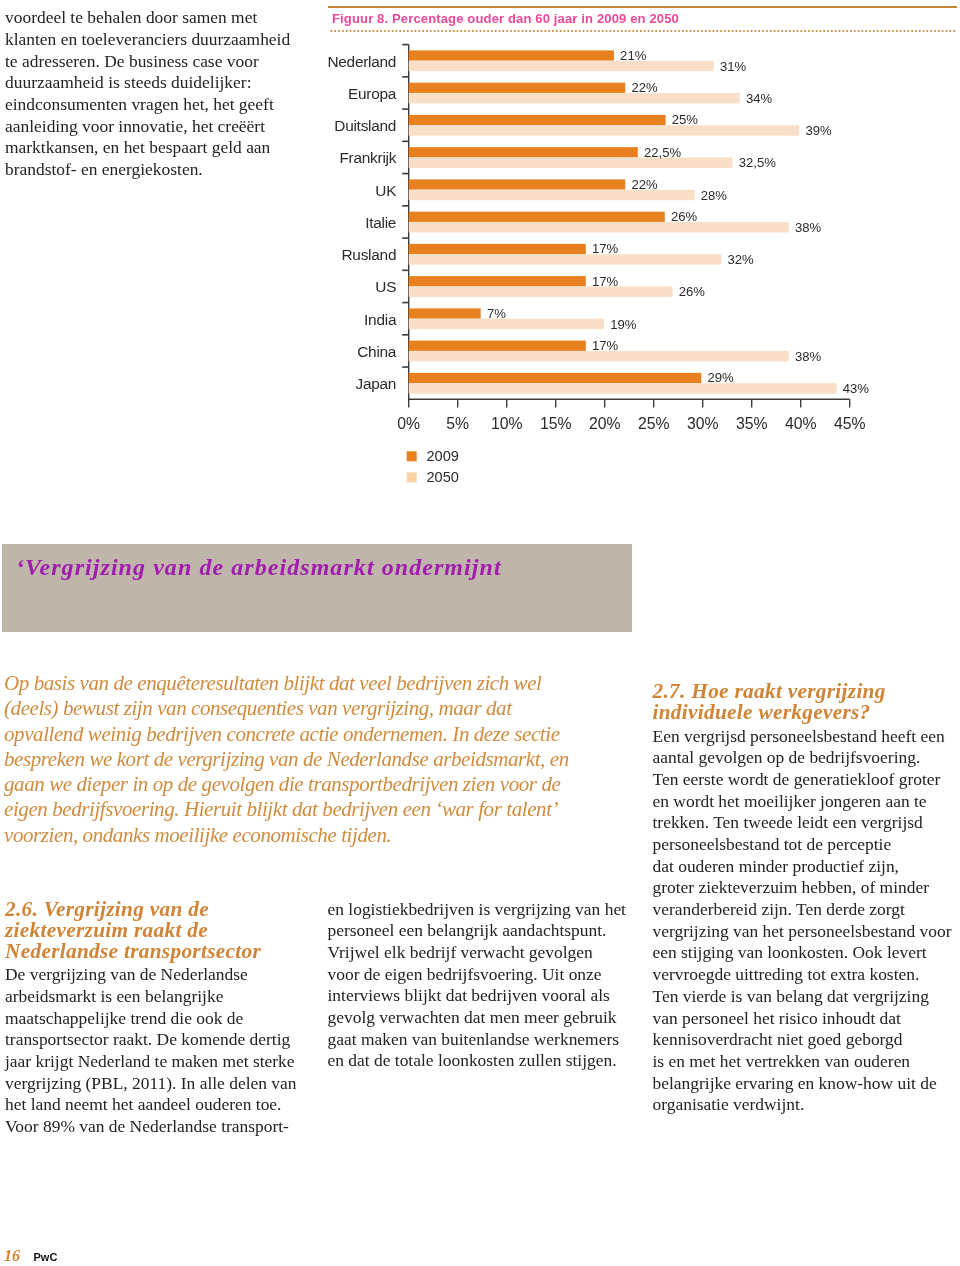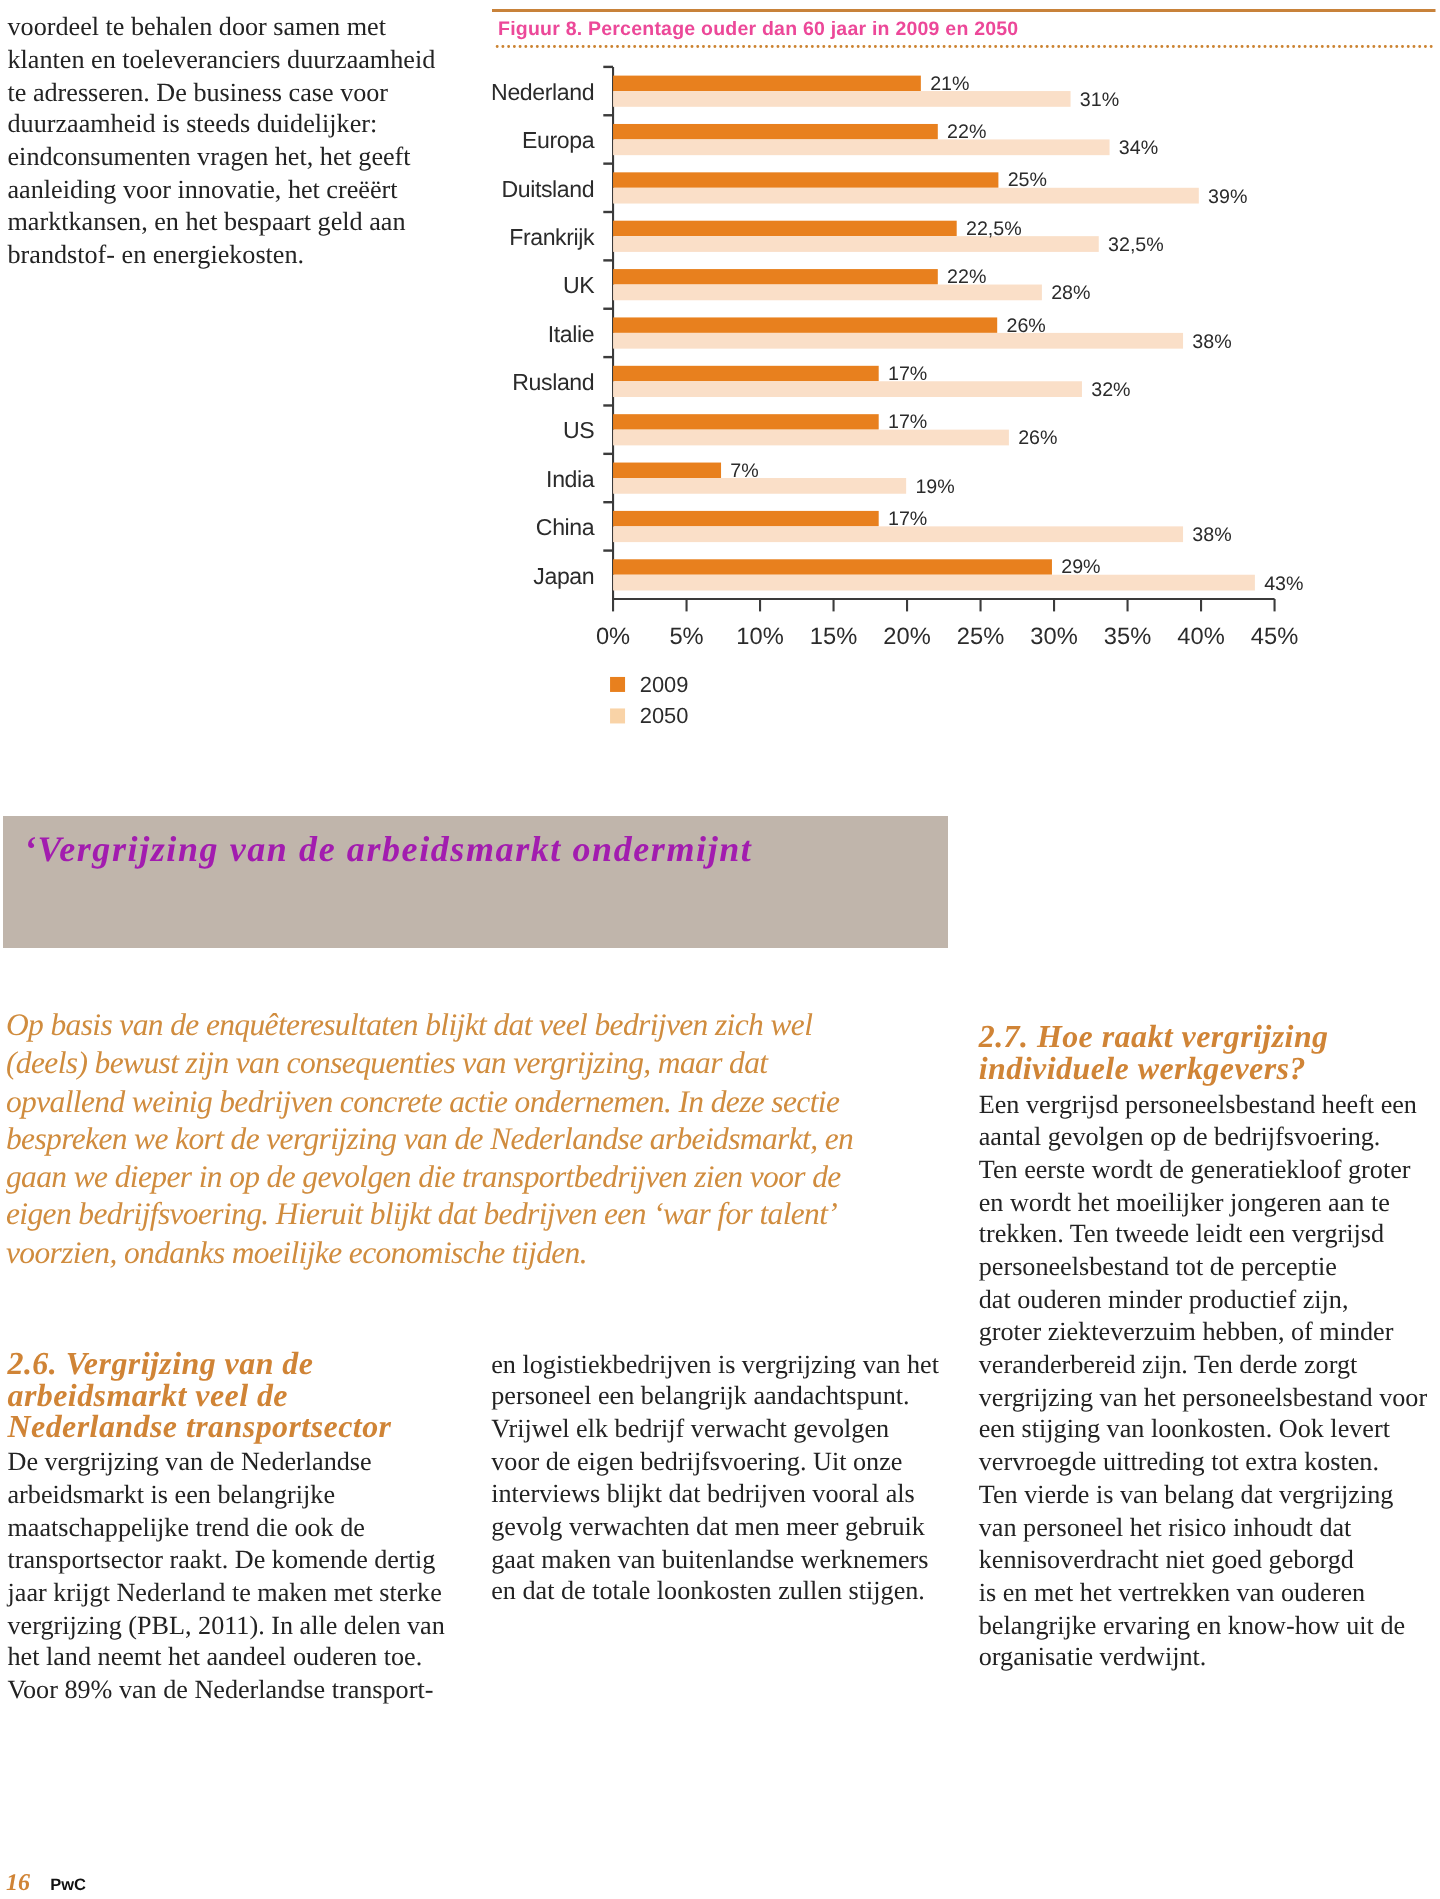--- a/index.html
+++ b/index.html
@@ -178,21 +178,21 @@
           <text x="112.5" y="482" text-anchor="start" class="legend-label">2050</text>
         </svg></div>
   </div>
 
   <div id="quote-band"></div>
   <div id="quote-text"><div class="tline">‘Vergrijzing van de arbeidsmarkt ondermijnt</div></div>
 
   <div id="intro"><div class="tline">Op basis van de enquêteresultaten blijkt dat veel bedrijven zich wel</div><div class="tline">(deels) bewust zijn van consequenties van vergrijzing, maar dat</div><div class="tline">opvallend weinig bedrijven concrete actie ondernemen. In deze sectie</div><div class="tline">bespreken we kort de vergrijzing van de Nederlandse arbeidsmarkt, en</div><div class="tline">gaan we dieper in op de gevolgen die transportbedrijven zien voor de</div><div class="tline">eigen bedrijfsvoering. Hieruit blijkt dat bedrijven een ‘war for talent’</div><div class="tline">voorzien, ondanks moeilijke economische tijden.</div></div>
 
   <div class="col" id="col1">
-    <div class="sec-head"><div class="tline">2.6. Vergrijzing van de</div><div class="tline">arbeidsmarkt veel de</div><div class="tline">Nederlandse transportsector</div></div>
+    <div class="sec-head"><div class="tline">2.6. Vergrijzing van de</div><div class="tline">ziekteverzuim raakt de</div><div class="tline">Nederlandse transportsector</div></div>
     <div class="body-text"><div class="tline">De vergrijzing van de Nederlandse</div><div class="tline">arbeidsmarkt is een belangrijke</div><div class="tline">maatschappelijke trend die ook de</div><div class="tline">transportsector raakt. De komende dertig</div><div class="tline">jaar krijgt Nederland te maken met sterke</div><div class="tline">vergrijzing (PBL, 2011). In alle delen van</div><div class="tline">het land neemt het aandeel ouderen toe.</div><div class="tline">Voor 89% van de Nederlandse transport-</div></div>
   </div>
 
   <div class="col" id="col2">
     <div class="body-text"><div class="tline">en logistiekbedrijven is vergrijzing van het</div><div class="tline">personeel een belangrijk aandachtspunt.</div><div class="tline">Vrijwel elk bedrijf verwacht gevolgen</div><div class="tline">voor de eigen bedrijfsvoering. Uit onze</div><div class="tline">interviews blijkt dat bedrijven vooral als</div><div class="tline">gevolg verwachten dat men meer gebruik</div><div class="tline">gaat maken van buitenlandse werknemers</div><div class="tline">en dat de totale loonkosten zullen stijgen.</div></div>
   </div>
 
   <div class="col" id="col3">
     <div class="sec-head"><div class="tline">2.7. Hoe raakt vergrijzing</div><div class="tline">individuele werkgevers?</div></div>
     <div class="body-text"><div class="tline">Een vergrijsd personeelsbestand heeft een</div><div class="tline">aantal gevolgen op de bedrijfsvoering.</div><div class="tline">Ten eerste wordt de generatiekloof groter</div><div class="tline">en wordt het moeilijker jongeren aan te</div><div class="tline">trekken. Ten tweede leidt een vergrijsd</div><div class="tline">personeelsbestand tot de perceptie</div><div class="tline">dat ouderen minder productief zijn,</div><div class="tline">groter ziekteverzuim hebben, of minder</div><div class="tline">veranderbereid zijn. Ten derde zorgt</div><div class="tline">vergrijzing van het personeelsbestand voor</div><div class="tline">een stijging van loonkosten. Ook levert</div><div class="tline">vervroegde uittreding tot extra kosten.</div><div class="tline">Ten vierde is van belang dat vergrijzing</div><div class="tline">van personeel het risico inhoudt dat</div><div class="tline">kennisoverdracht niet goed geborgd</div><div class="tline">is en met het vertrekken van ouderen</div><div class="tline">belangrijke ervaring en know-how uit de</div><div class="tline">organisatie verdwijnt.</div></div>

